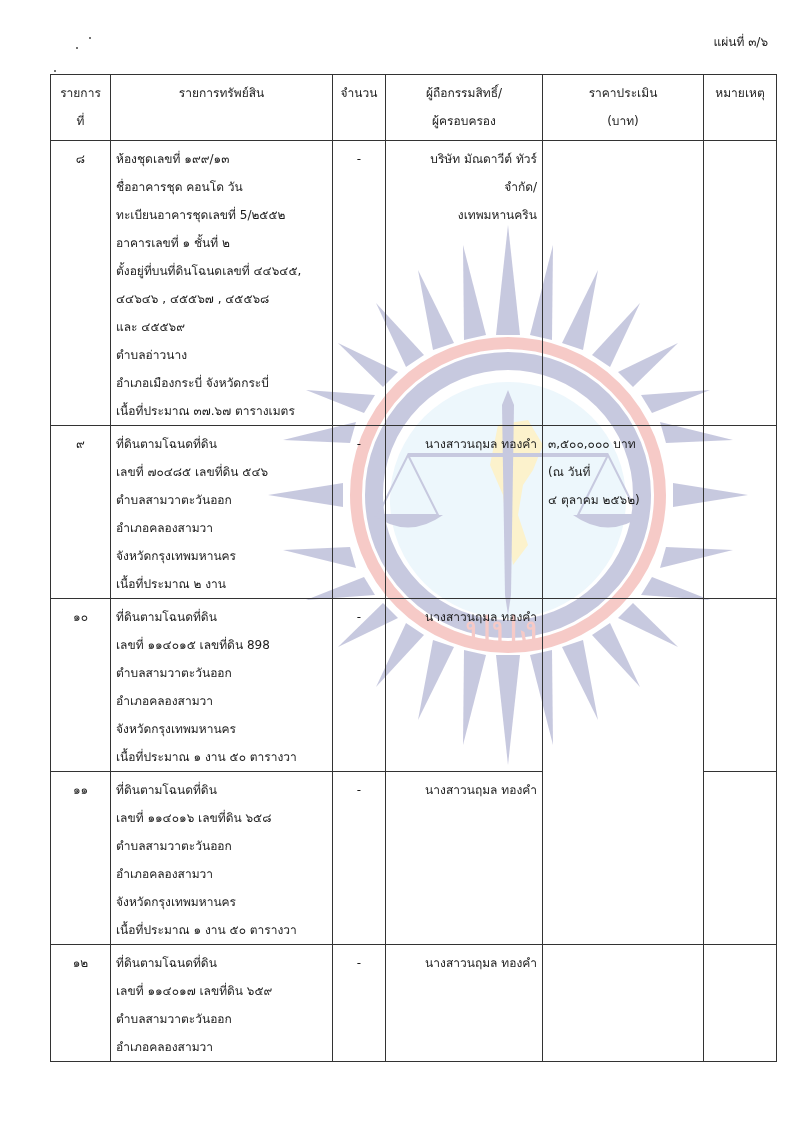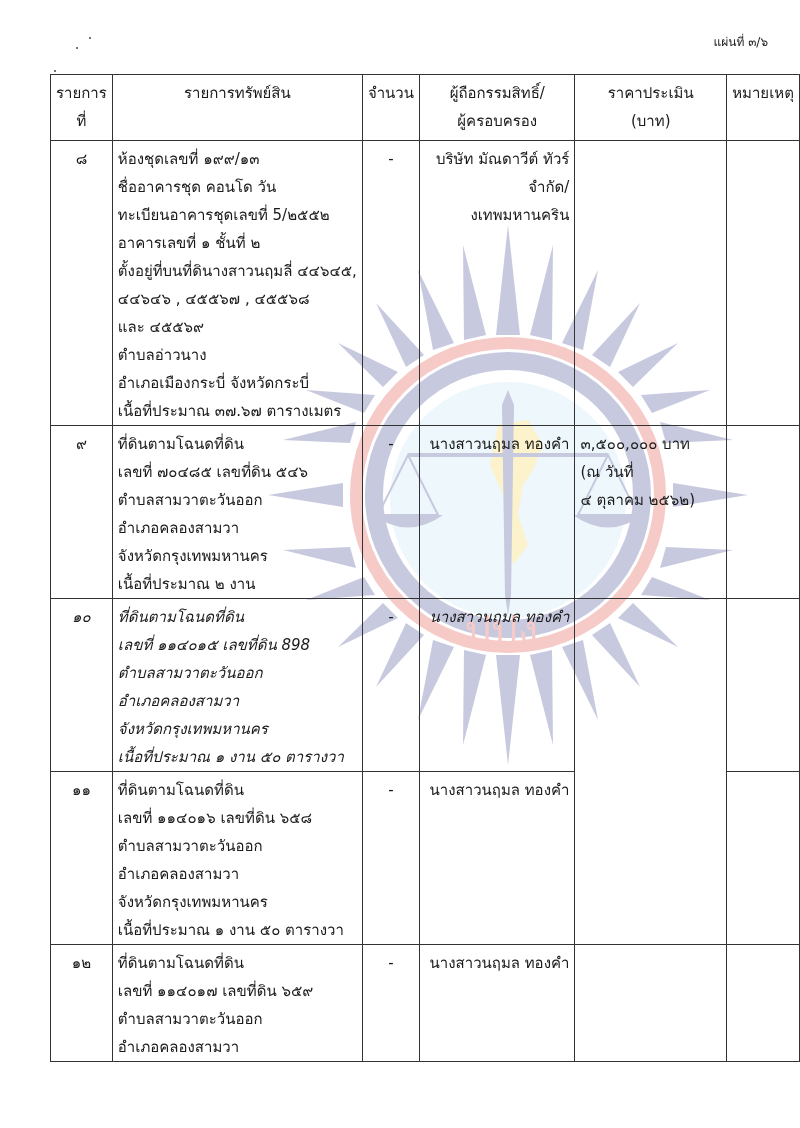--- a/index.html
+++ b/index.html
@@ -10,34 +10,34 @@
     .page-number {
       position: absolute; top: 32px; right: 32px; font-size: 12px;
     }
     .scan-dot { position: absolute; width: 2px; height: 2px; background: #444; border-radius: 1px; }
 
     
     .watermark { position: absolute; left: 228px; top: 215px; width: 560px; height: 560px; pointer-events: none; z-index: 0; }
 
     table.asset-table {
       position: absolute; left: 50px; top: 74px; border-collapse: collapse; z-index: 1;
-      table-layout: fixed; font-size: 15px; line-height: 28px;
+      table-layout: fixed; font-size: 12px; line-height: 28px;
     }
     .asset-table th, .asset-table td {
       border: 1px solid #333; vertical-align: top; padding: 4px 5px 0 5px; background: transparent;
     }
     .asset-table th { font-weight: normal; text-align: center; height: 61px; line-height: 28px; }
     .asset-table td.c-no { text-align: center; }
     .asset-table td.c-qty { text-align: center; }
     .asset-table td.c-owner { text-align: right; }
     .asset-table td.c-price { text-align: left; }
     .line { display: block; white-space: nowrap; }
     .r8 td { height: 280px; }
     .r9 td { height: 166px; }
-    .r10 td { height: 166px; font-style: italic; }
+    .r10 td { height: 166px; }
     .r11 td { height: 163px; }
     .r12 td { height: 110px; }
   </style>
 </head>
 <body>
 
 <div class="scan-dot" style="left:76px;top:47px;"></div>
 <div class="scan-dot" style="left:89px;top:37px;"></div>
 <div class="scan-dot" style="left:54px;top:70px;"></div>
 
@@ -133,21 +133,21 @@
   </thead>
   <tbody>
 
     <tr class="r8">
       <td class="c-no">๘</td>
       <td>
         <span class="line">ห้องชุดเลขที่ ๑๙๙/๑๓</span>
         <span class="line">ชื่ออาคารชุด คอนโด วัน</span>
         <span class="line">ทะเบียนอาคารชุดเลขที่ 5/๒๕๕๒</span>
         <span class="line">อาคารเลขที่ ๑ ชั้นที่ ๒</span>
-        <span class="line">ตั้งอยู่ที่บนที่ดินางสาวนฤมลี่ ๔๔๖๔๕,</span>
+        <span class="line">ตั้งอยู่ที่บนที่ดินโฉนดเลขที่ ๔๔๖๔๕,</span>
         <span class="line">๔๔๖๔๖ , ๔๕๕๖๗ , ๔๕๕๖๘</span>
         <span class="line">และ ๔๕๕๖๙</span>
         <span class="line">ตำบลอ่าวนาง</span>
         <span class="line">อำเภอเมืองกระบี่ จังหวัดกระบี่</span>
         <span class="line">เนื้อที่ประมาณ ๓๗.๖๗ ตารางเมตร</span>
       </td>
       <td class="c-qty">-</td>
       <td class="c-owner">
         <span class="line">บริษัท มัณดาวีต์ ทัวร์</span>
         <span class="line">จำกัด/</span>

